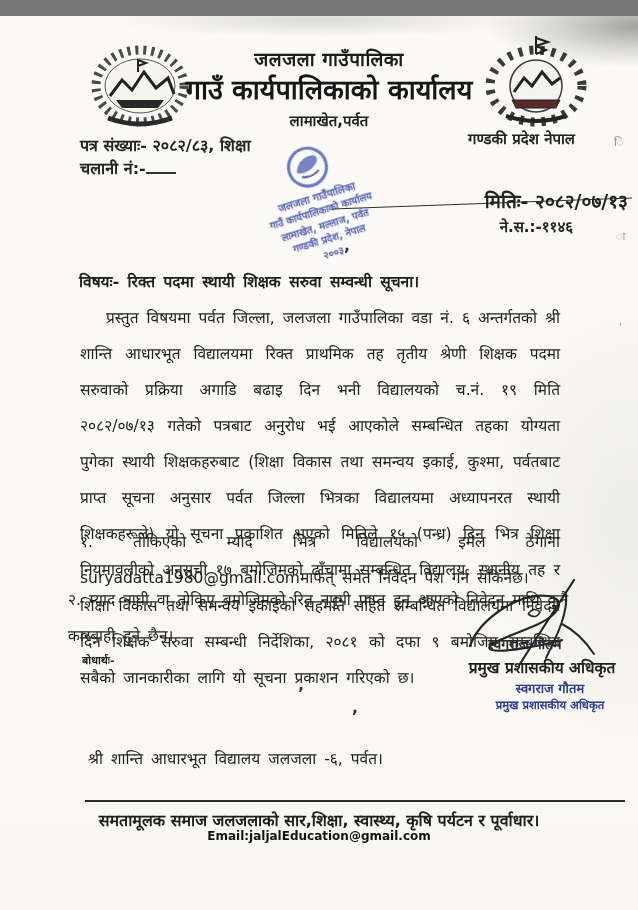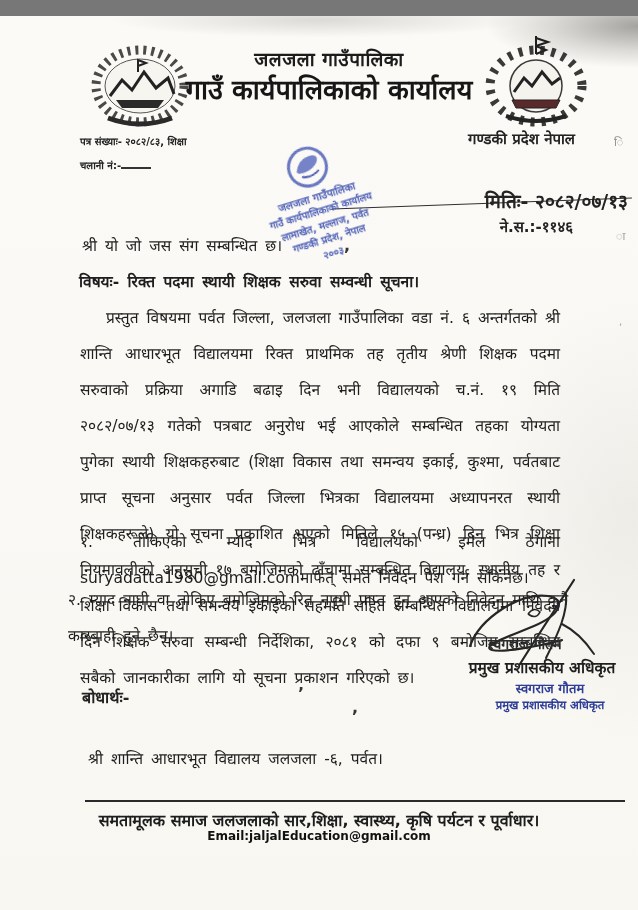--- a/index.html
+++ b/index.html
@@ -14,21 +14,21 @@
       linear-gradient(#fbfaf6, #f8f7f2);
     overflow:hidden; color:#222;
   }
   .abs { position:absolute; }
   .center { text-align:center; }
   .right { text-align:right; }
 
   .title-small  { font-size:19px; font-weight:700; letter-spacing:.5px; color:#1c1c1c;}
   .title-big    { font-size:27px; font-weight:700; color:#161616; }
   .title-addr   { font-size:15px; font-weight:700; color:#222; }
-  .meta         { font-size:10px; font-weight:600; color:#232323; }
+  .meta         { font-size:16px; font-weight:600; color:#232323; }
   .body-text    { font-size:15.5px; line-height:36px; text-align:justify; word-spacing:3px; color:#1e1e1e; font-weight:500;}
   .indent       { text-indent:26px; }
 
   .dispatch-underline { display:inline-block; width:30px; border-bottom:2px solid #333; height:12px; }
 
   .overline { width:300px; border-top:1.6px solid #2f2f2f; transform:rotate(-2.1deg); }
 
   .stamp-wrap {
     transform:rotate(-17deg); transform-origin:50% 40%;
     width:170px; text-align:center; color:#4053b2;
@@ -56,20 +56,21 @@
       <ellipse cx="52" cy="44" rx="35" ry="27" fill="#f6f5f0" stroke="#444" stroke-width="1" opacity=".9"></ellipse>
       <polyline points="22,54 34,38 44,48 56,30 68,46 80,36 86,52" fill="none" stroke="#222" stroke-width="3"></polyline>
       <polyline points="50,30 50,18 58,21 50,24" fill="none" stroke="#222" stroke-width="2"></polyline>
       <path d="M28,58 L76,58 L70,66 L34,66 Z" fill="#2a2a2a"></path>
       <path d="M20,76 Q52,88 84,76" fill="none" stroke="#2a2a2a" stroke-width="5"></path>
     </svg>
   </div>
 
   <div class="abs center title-small" style="left:169px; top:30px; width:320px;">जलजला गाउँपालिका</div>
   <div class="abs center title-big" style="left:149px; top:54px; width:360px;">गाउँ कार्यपालिकाको कार्यालय</div>
+  <div class="abs center title-addr" style="left:169px; top:94px; width:320px;">लामाखेत,पर्वत</div>
 
   <div class="abs" style="left:482px; top:18px; width:108px; height:94px;">
     <svg width="108" height="94" viewBox="0 0 108 94">
       <path d="M54,2 L54,20 M54,4 L66,8 L54,12 M54,12 L64,16 L54,20" stroke="#1e1e1e" stroke-width="2" fill="none"></path>
       <ellipse cx="54" cy="52" rx="46" ry="36" fill="none" stroke="#252525" stroke-width="9" stroke-dasharray="4 7" opacity=".9"></ellipse>
       <circle cx="54" cy="52" r="26" fill="#f4f3ee" stroke="#3a3a3a" stroke-width="1.5"></circle>
       <polyline points="32,58 42,44 50,52 60,38 70,50 78,44" fill="none" stroke="#222" stroke-width="3"></polyline>
       <path d="M30,66 L78,66 L74,74 L34,74 Z" fill="#5a2a2a" stroke="#222" stroke-width="1"></path>
       <path d="M24,82 Q54,92 84,82" fill="none" stroke="#242424" stroke-width="4"></path>
     </svg>
@@ -92,21 +93,20 @@
       <path d="M10,24 Q16,10 30,12 Q36,14 32,20 Q24,28 12,26" fill="#4659b8" opacity=".8"></path>
       <path d="M14,30 Q22,34 32,28" stroke="#4053b2" stroke-width="2" fill="none"></path>
     </svg>
     <div class="l" style="font-size:10.5px;">जलजला गाउँपालिका</div>
     <div class="l" style="font-size:10px;">गाउँ कार्यपालिकाको कार्यालय</div>
     <div class="l" style="font-size:10px;">लामाखेत, मल्लाज, पर्वत</div>
     <div class="l" style="font-size:10px;">गण्डकी प्रदेश, नेपाल</div>
     <div class="l" style="font-size:10px;">२००३</div>
   </div>
 
-  <div class="abs body-text" style="left:82px; top:212px; width:330px;">श्री यो जो जस संग सम्बन्धित छ।</div>
   <div class="abs stray" style="left:344px; top:220px;">,</div>
 
   <div class="abs center body-text" style="left:79px; top:248px; width:480px; font-weight:700;">विषयः- रिक्त पदमा स्थायी शिक्षक सरुवा सम्वन्धी सूचना।</div>
 
   <div class="abs body-text indent" style="left:80px; top:284px; width:480px;">प्रस्तुत विषयमा पर्वत जिल्ला, जलजला गाउँपालिका  वडा नं. ६ अन्तर्गतको श्री शान्ति आधारभूत विद्यालयमा  रिक्त प्राथमिक तह तृतीय श्रेणी  शिक्षक पदमा सरुवाको प्रक्रिया अगाडि बढाइ दिन भनी विद्यालयको च.नं. १९ मिति २०८२/०७/१३ गतेको पत्रबाट अनुरोध भई आएकोले सम्बन्धित तहका योग्यता पुगेका स्थायी शिक्षकहरुबाट  (शिक्षा विकास तथा समन्वय इकाई, कुश्मा, पर्वतबाट प्राप्त सूचना अनुसार पर्वत जिल्ला भित्रका विद्यालयमा अध्यापनरत स्थायी शिक्षकहरूले) यो सूचना प्रकाशित भएको मितिले १५ (पन्ध्र) दिन भित्र शिक्षा नियमावलीको अनुसूची १७ बमोजिमको ढाँचामा सम्बन्धित विद्यालय, स्थानीय तह र शिक्षा विकास तथा समन्वय इकाइको सहमति सहित सम्बन्धित विद्यालयमा निवेदन दिन शिक्षक सरुवा सम्बन्धी निर्देशिका, २०८१ को दफा ९ बमोजिम सम्बन्धित सबैको जानकारीका लागि यो सूचना प्रकाशन गरिएको छ।</div>
 
   <div class="abs body-text" style="left:80px; top:508px; width:480px;">१. तोकिएको म्याद भित्र विद्यालयको इमेल ठेगाना suryadatta1980@gmail.comमार्फत् समेत निवेदन पेश गर्न सकिनेछ।</div>
   <div class="abs body-text" style="left:68px; top:566px; width:500px;">२. म्याद नाघी वा तोकिए बमोजिमको रित नपुगी प्राप्त हुन आएको निवेदन माथि कुनै कारबाही हुने छैन।</div>
 
   <div class="abs" style="left:462px; top:568px; width:150px; height:85px; overflow:visible;">
@@ -118,21 +118,21 @@
     </svg>
   </div>
   <div class="abs" style="left:488px; top:618px; font-size:14px; font-weight:700; color:#2c2c2c;">स्वगराज गौतम</div>
   <div class="abs" style="left:452px; top:640px; width:180px; font-size:15.5px; font-weight:700; color:#1f1f1f; text-align:center;">प्रमुख प्रशासकीय अधिकृत</div>
 
   <div class="abs name-stamp" style="left:470px; top:663px; width:160px;">
     <div style="font-size:13px;">स्वगराज गौतम</div>
     <div style="font-size:11.5px;">प्रमुख प्रशासकीय अधिकृत</div>
   </div>
 
-  <div class="abs" style="left:82px; top:670px; font-size:16px; font-weight:700;">बोधार्थः-</div>
+  <div class="abs" style="left:82px; top:636px; font-size:11px; font-weight:700;">बोधार्थः-</div>
   <div class="abs stray" style="left:298px; top:668px;">’</div>
   <div class="abs stray" style="left:352px; top:682px;">,</div>
 
   <div class="abs body-text" style="left:88px; top:730px; width:430px; line-height:27px;">श्री शान्ति आधारभूत  विद्यालय जलजला -६, पर्वत।</div>
 
   <div class="abs footer-line" style="left:85px; top:784px;"></div>
   <div class="abs center footer-slogan" style="left:49px; top:793px; width:540px;">समतामूलक समाज जलजलाको सार,शिक्षा, स्वास्थ्य, कृषि पर्यटन र पूर्वाधार।</div>
   <div class="abs center footer-email" style="left:49px; top:813px; width:540px;">Email:jaljalEducation@gmail.com</div>
 
   <div class="abs" style="left:0; top:901px; width:15px; height:9px; background:#111;"></div>

